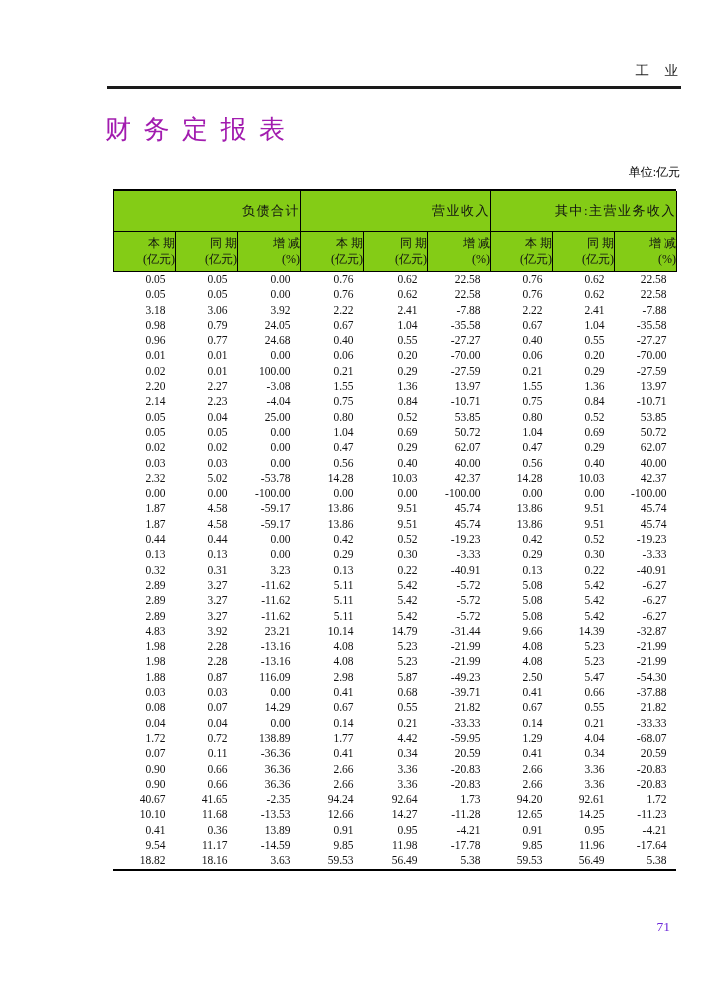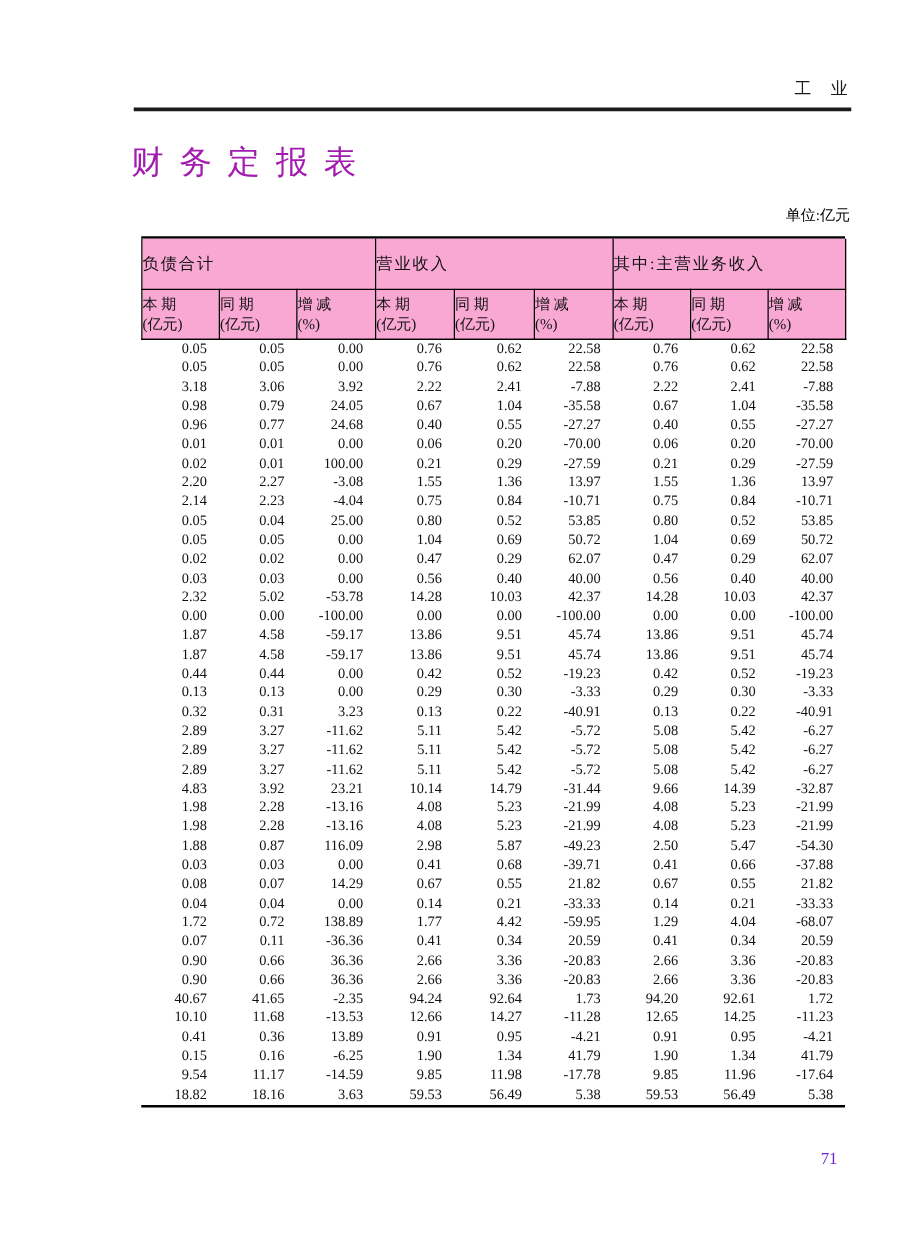--- a/index.html
+++ b/index.html
@@ -57,24 +57,24 @@
     width: 563px;
     border-top: 2.5px solid #000000;
     border-bottom: 2.5px solid #000000;
   }
   table.report-table {
     border-collapse: collapse;
     width: 100%;
     table-layout: fixed;
   }
   table.report-table thead th {
-    background: #f9a8d4;
+    background: #84cc16;
     border: 1px solid #000000;
     font-weight: normal;
-    text-align: left;
+    text-align: right;
     vertical-align: middle;
     padding: 0;
   }
   table.report-table thead tr.group-row th {
     height: 40px;
     font-size: 13px;
     letter-spacing: 1.5px;
     border-top: 0;
   }
   table.report-table thead tr.sub-row th {
@@ -571,31 +571,20 @@
             <td>0.36</td>
             <td>13.89</td>
             <td>0.91</td>
             <td>0.95</td>
             <td>-4.21</td>
             <td>0.91</td>
             <td>0.95</td>
             <td>-4.21</td>
           </tr>
           <tr>
-            <td>0.15</td>
-            <td>0.16</td>
-            <td>-6.25</td>
-            <td>1.90</td>
-            <td>1.34</td>
-            <td>41.79</td>
-            <td>1.90</td>
-            <td>1.34</td>
-            <td>41.79</td>
-          </tr>
-          <tr>
             <td>9.54</td>
             <td>11.17</td>
             <td>-14.59</td>
             <td>9.85</td>
             <td>11.98</td>
             <td>-17.78</td>
             <td>9.85</td>
             <td>11.96</td>
             <td>-17.64</td>
           </tr>

